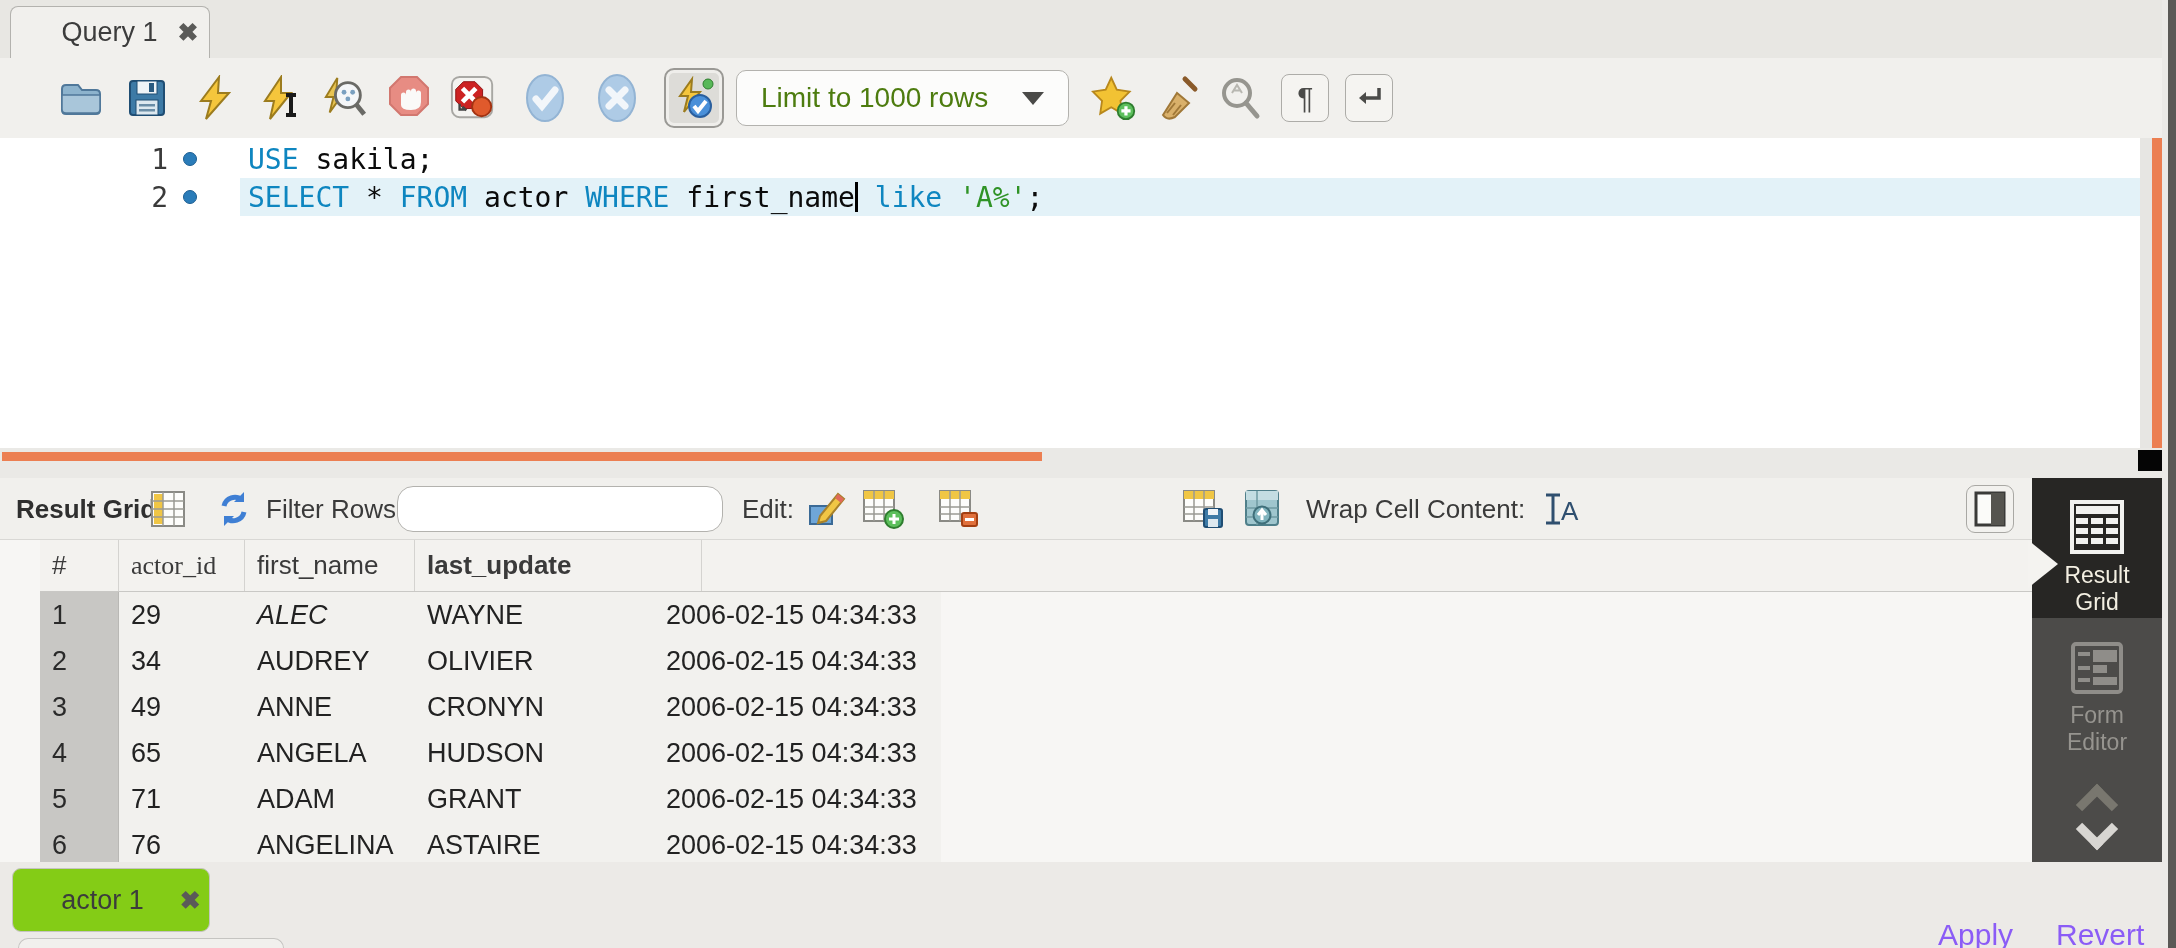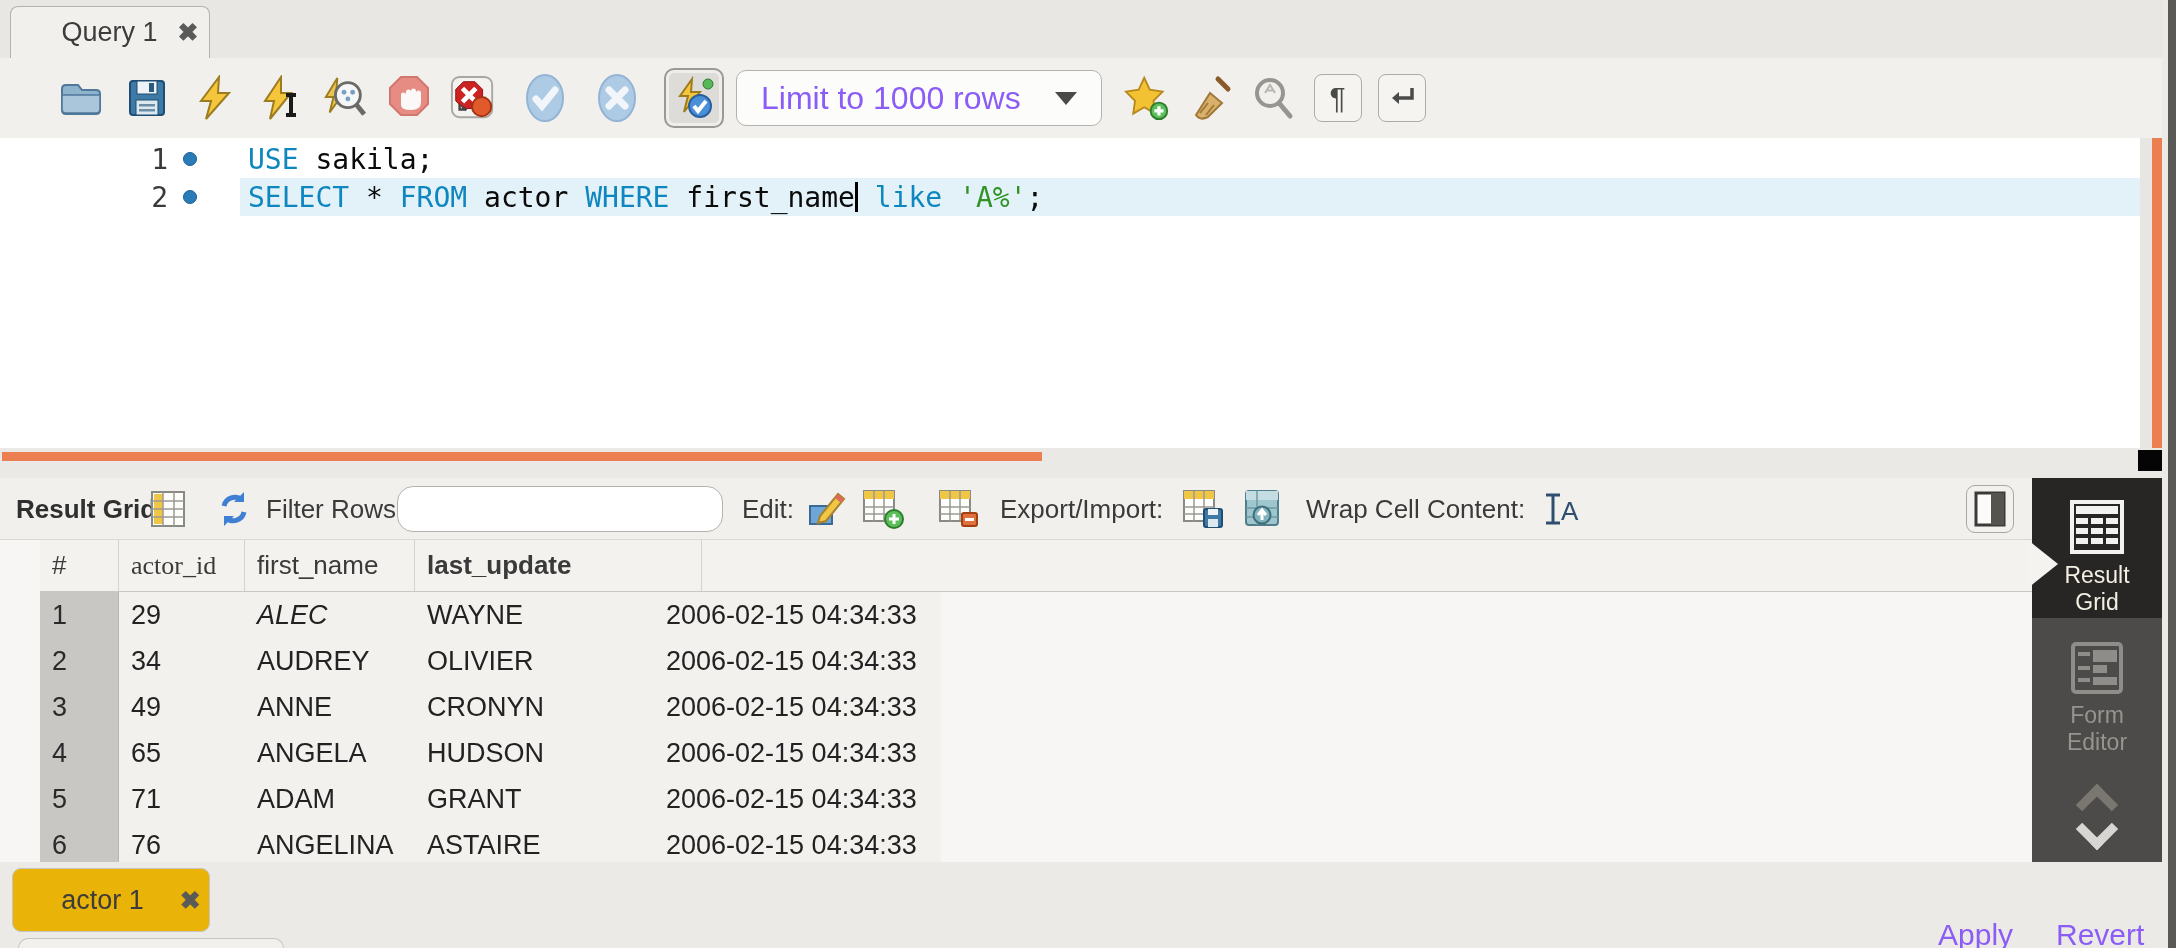--- a/index.html
+++ b/index.html
@@ -18,21 +18,21 @@
   
   .toolbar { left:0; top:58px; width:2176px; height:80px; background:#f1f0ed;
              display:flex; align-items:center; }
   .tbi { width:46px; height:46px; display:flex; align-items:center; justify-content:center; flex:0 0 auto; }
   .pressed-btn { width:60px; height:60px; border-radius:10px; background:#dddcd8;
                  border:2px solid #9a9995; box-shadow:inset 0 0 0 3px #efeeeb;
                  display:flex; align-items:center; justify-content:center; }
   .limit-dd { height:56px; min-width:322px; margin-left:12px; background:#fcfcfb;
               border:1px solid #b3b2ae; border-radius:10px; display:flex; align-items:center;
               padding:0 24px; gap:34px; }
-  .limit-dd .dlabel { font-size:32px; color:#8b5cf6; }
+  .limit-dd .dlabel { font-size:28px; color:#4d7c0f; }
   .caret-down { width:0; height:0; border-left:11px solid transparent; border-right:11px solid transparent;
                 border-top:13px solid #4a4a48; }
   .sq-btn { width:48px; height:48px; border:1px solid #adaca8; border-radius:8px; background:#f5f4f1;
             display:flex; align-items:center; justify-content:center; font-size:30px; color:#4a4a48; }
 
   
   .editor { left:0; top:138px; width:2140px; height:310px; background:#ffffff; overflow:hidden; }
   .gutter-bg { left:0; top:138px; width:172px; height:310px; background:#ebeae7; }
   .hatch-bg { left:172px; top:138px; width:28px; height:310px;
               background:repeating-linear-gradient(45deg,#ffffff 0 3px,#e3e2df 3px 6px); }
@@ -87,21 +87,21 @@
   .sb-active-label { color:#f3efe2; }
   .sb-inactive-label { color:#96948f; }
   .active-arrow { position:absolute; left:-4px; top:62px; width:0; height:0;
                   border-top:24px solid transparent; border-bottom:24px solid transparent;
                   border-left:30px solid #f4f3f0; }
   .chev { width:30px; height:30px; border-style:solid; border-width:0 0 9px 9px; transform:rotate(135deg); }
   .chev.down { transform:rotate(-45deg); }
 
   
   .bottombar { left:0; top:862px; width:2162px; height:86px; background:#eceae7; }
-  .atab { left:12px; top:868px; width:198px; height:64px; background:#eab308; border:1px solid #c5c4c1;
+  .atab { left:12px; top:868px; width:198px; height:64px; background:#84cc16; border:1px solid #c5c4c1;
           border-radius:9px; display:flex; align-items:center; justify-content:center; gap:36px; }
   .atab .tlabel { font-size:27px; color:#3c3c3c; }
   .partialbox { left:18px; top:938px; width:266px; height:10px; background:#f1f0ed;
                 border:1px solid #c5c4c1; border-bottom:none; border-radius:10px 10px 0 0; }
   .ghost-btn { position:absolute; top:918px; font-size:30px; color:#8b5cf6; }
 
   
   .chrome { left:2162px; top:0; width:14px; height:948px; background:#ebeae7; }
   .chrome-line { left:2168px; top:0; width:4px; height:948px; background:#5a5956; }
 </style>
@@ -302,23 +302,20 @@
     </svg>
   </div>
   <div class="rt-item" style="left:938px">
     <svg width="42" height="40" viewBox="0 0 42 40">
       <rect x="2" y="2" width="30" height="30" fill="#fdfdfb" stroke="#8a8a85" stroke-width="2"></rect>
       <rect x="2" y="2" width="30" height="8" fill="#f0c645"></rect>
       <path d="M12 2 v30 M22 2 v30 M2 18 h30 M2 25 h30" stroke="#9a9a94" stroke-width="1.5"></path>
       <rect x="24" y="24" width="15" height="13" rx="2" fill="#e0703c" stroke="#a33f12" stroke-width="2"></rect>
       <path d="M27 30.5 h9" stroke="#fff" stroke-width="3"></path>
     </svg>
-  </div>
-  <div class="rt-item" style="left:1000px">
-    <span class="rt-label">Export/Import:</span>
   </div>
   <div class="rt-item" style="left:1182px">
     <svg width="42" height="40" viewBox="0 0 42 40">
       <rect x="2" y="2" width="30" height="30" fill="#fdfdfb" stroke="#8a8a85" stroke-width="2"></rect>
       <rect x="2" y="2" width="30" height="8" fill="#f0c645"></rect>
       <path d="M12 2 v30 M22 2 v30 M2 18 h30 M2 25 h30" stroke="#9a9a94" stroke-width="1.5"></path>
       <rect x="22" y="20" width="18" height="18" rx="2" fill="#3d7aa6" stroke="#1f4d73" stroke-width="2"></rect>
       <rect x="26" y="20" width="10" height="6" fill="#eef3f7"></rect>
       <rect x="26" y="30" width="10" height="8" fill="#dde8ef"></rect>
     </svg>

